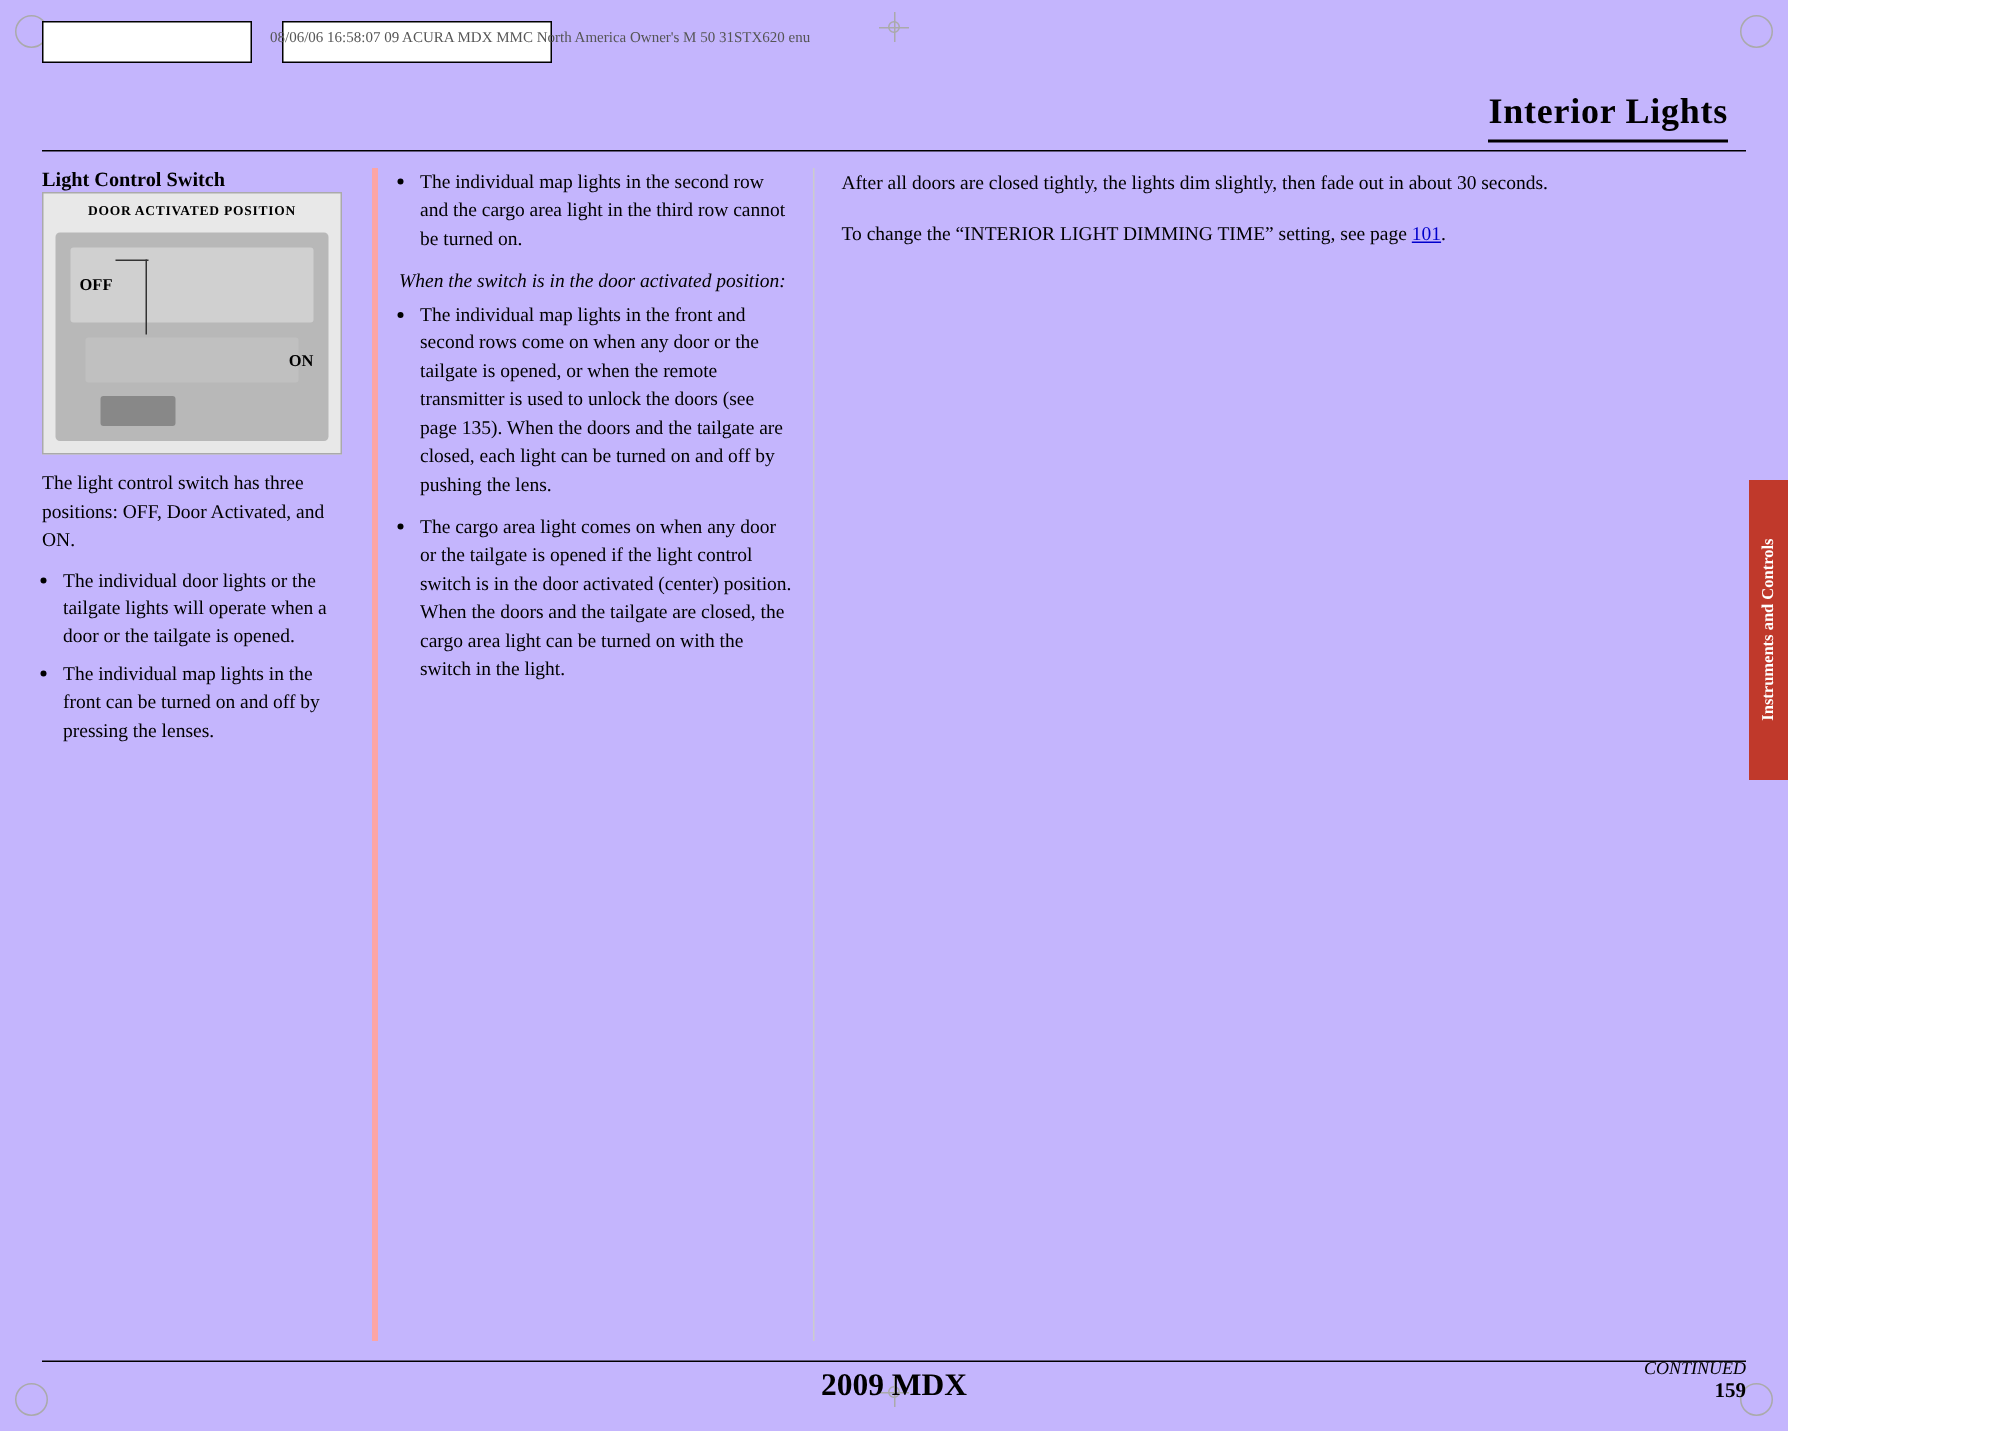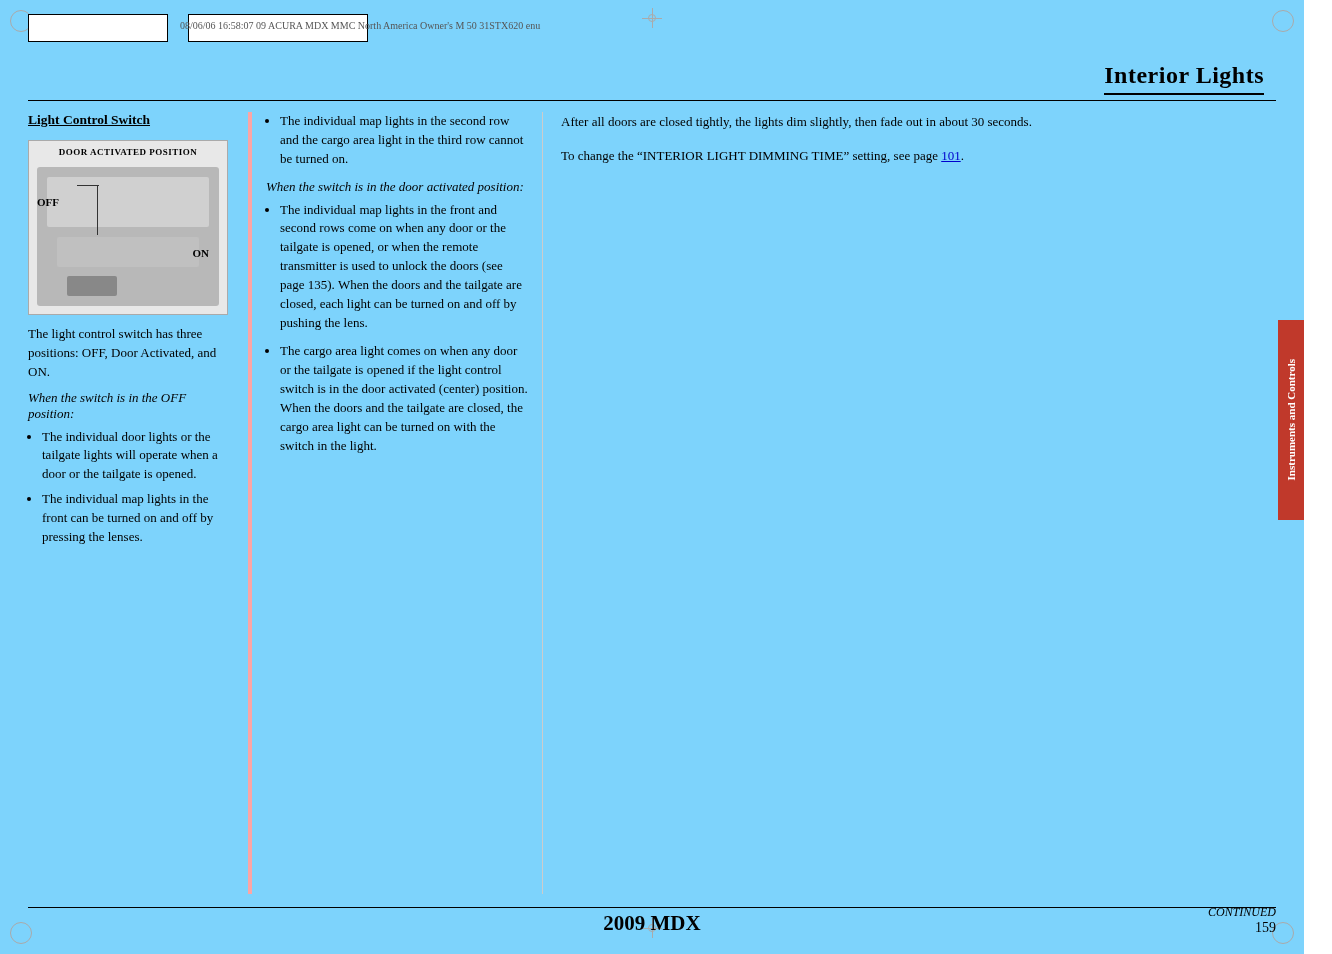--- a/index.html
+++ b/index.html
@@ -8,24 +8,24 @@
       font-family: 'Times New Roman', Times, serif;
       font-size: 13.5px;
       color: #000;
       width: 1332px;
       height: 954px;
       overflow: hidden;
       position: relative;
     }
 
     .page-container {
-      width: 1304px;
+      width: 1192px;
       height: 954px;
       position: relative;
-      background: #7dd3fc;
+      background: #c4b5fd;
     }
 
     
     .header-bar {
       position: absolute;
       top: 14px;
       left: 0;
       right: 0;
       display: flex;
       align-items: center;
@@ -105,22 +105,21 @@
     
     .col-left {
       width: 220px;
       flex-shrink: 0;
       padding-right: 14px;
     }
 
     .section-heading {
       font-size: 13.5px;
       font-weight: bold;
-      text-decoration: underline;
-      margin-bottom: 12px;
+      margin-bottom: 0;
     }
 
     
     .diagram-box {
       border: 1.5px solid #aaa;
       background: #e8e8e8;
       width: 200px;
       height: 175px;
       position: relative;
       margin-bottom: 10px;
@@ -134,21 +133,21 @@
       transform: translateX(-50%);
       font-size: 9px;
       font-weight: bold;
       letter-spacing: 0.5px;
       color: #000;
       white-space: nowrap;
     }
 
     .diagram-off-label {
       position: absolute;
-      left: 8px;
+      left: 24px;
       top: 55px;
       font-size: 11px;
       font-weight: bold;
       color: #000;
     }
 
     .diagram-on-label {
       position: absolute;
       right: 18px;
       bottom: 55px;
@@ -233,21 +232,21 @@
       bottom: 18px;
       left: 50%;
       transform: translateX(-50%);
     }
 
     .footer-page {
       position: absolute;
       bottom: 18px;
       right: 28px;
       font-size: 14px;
-      font-weight: normal;
+      font-weight: bold;
       text-align: center;
     }
 
     .footer-continued {
       position: absolute;
       bottom: 34px;
       right: 28px;
       font-size: 12px;
       font-style: italic;
     }
@@ -319,21 +318,20 @@
 
           <div style="position:absolute; top:18px; left:60px; width:1px; height:50px; background:#333;"></div>
           <div style="position:absolute; top:18px; left:40px; width:22px; height:1px; background:#333;"></div>
         </div>
         <div class="diagram-off-label">OFF</div>
         <div class="diagram-on-label">ON</div>
       </div>
 
       <p class="col-left-text">The light control switch has three positions: OFF, Door Activated, and ON.</p>
 
-      <p class="italic-heading">When the switch is in the OFF position:</p>
 
       <ul class="bullet-list">
         <li>The individual door lights or the tailgate lights will operate when a door or the tailgate is opened.</li>
         <li>The individual map lights in the front can be turned on and off by pressing the lenses.</li>
       </ul>
     </div>
 
     <div class="col-middle">
       <ul class="bullet-list">
         <li style="margin-bottom:10px;">The individual map lights in the second row and the cargo area light in the third row cannot be turned on.</li>

